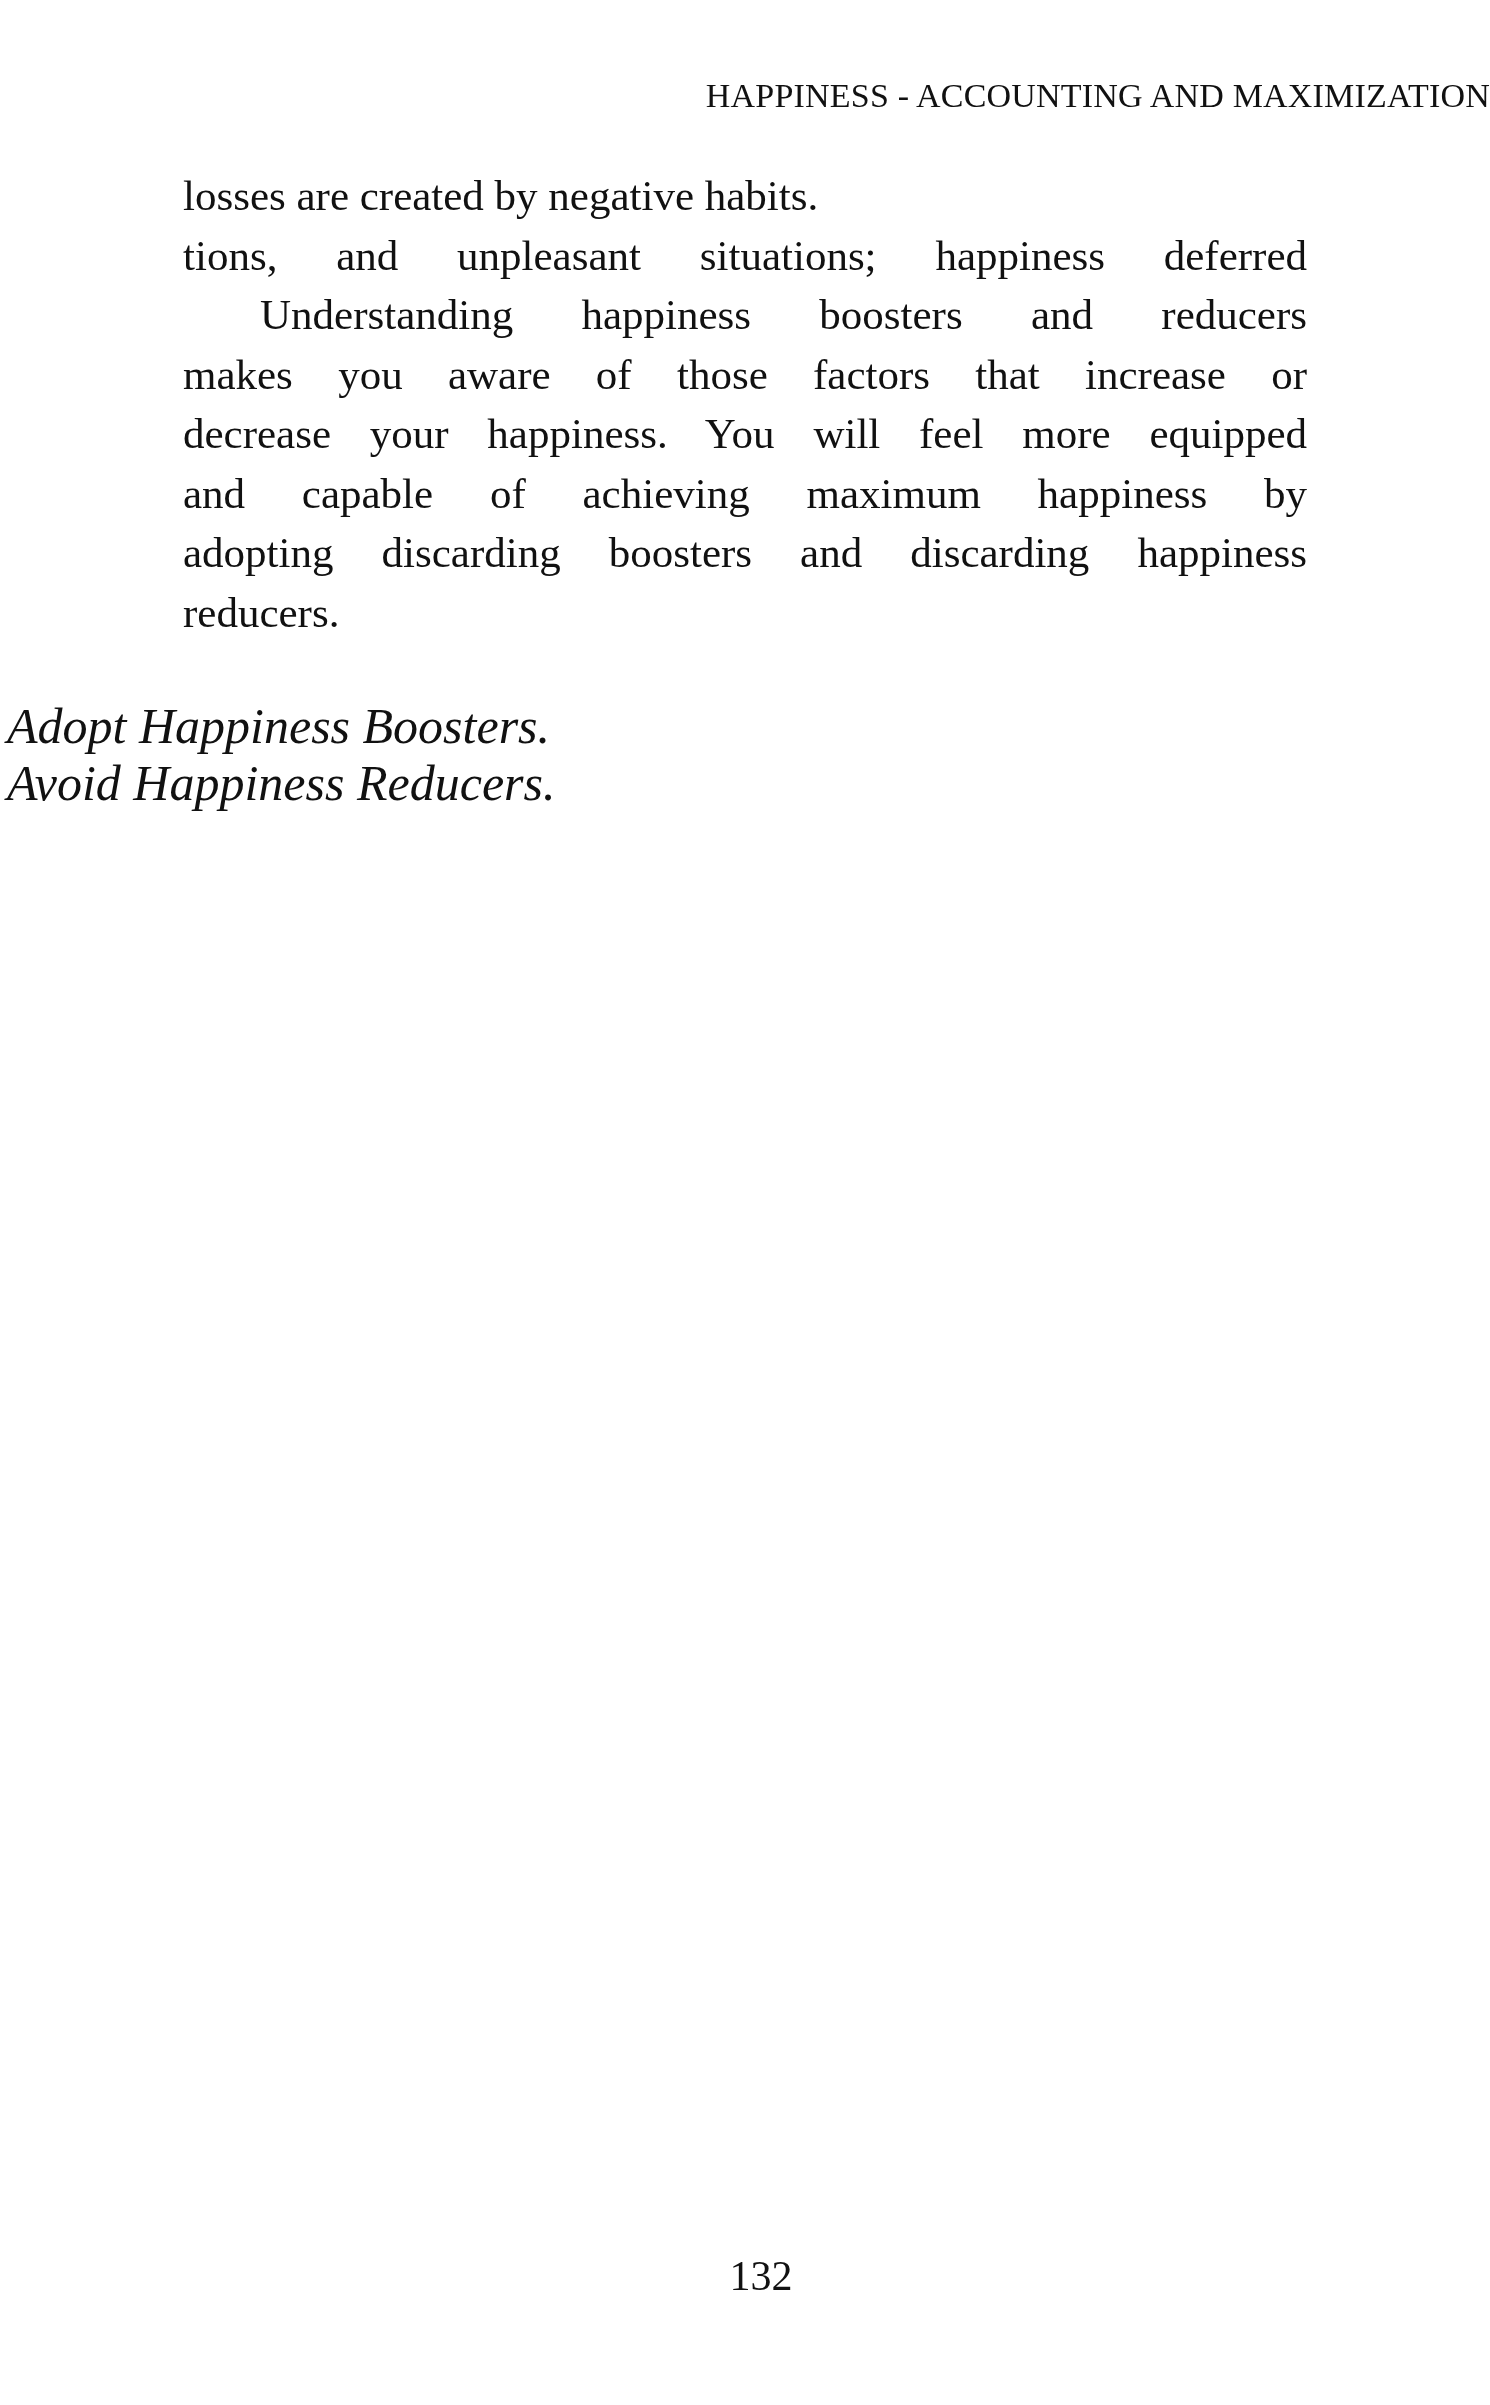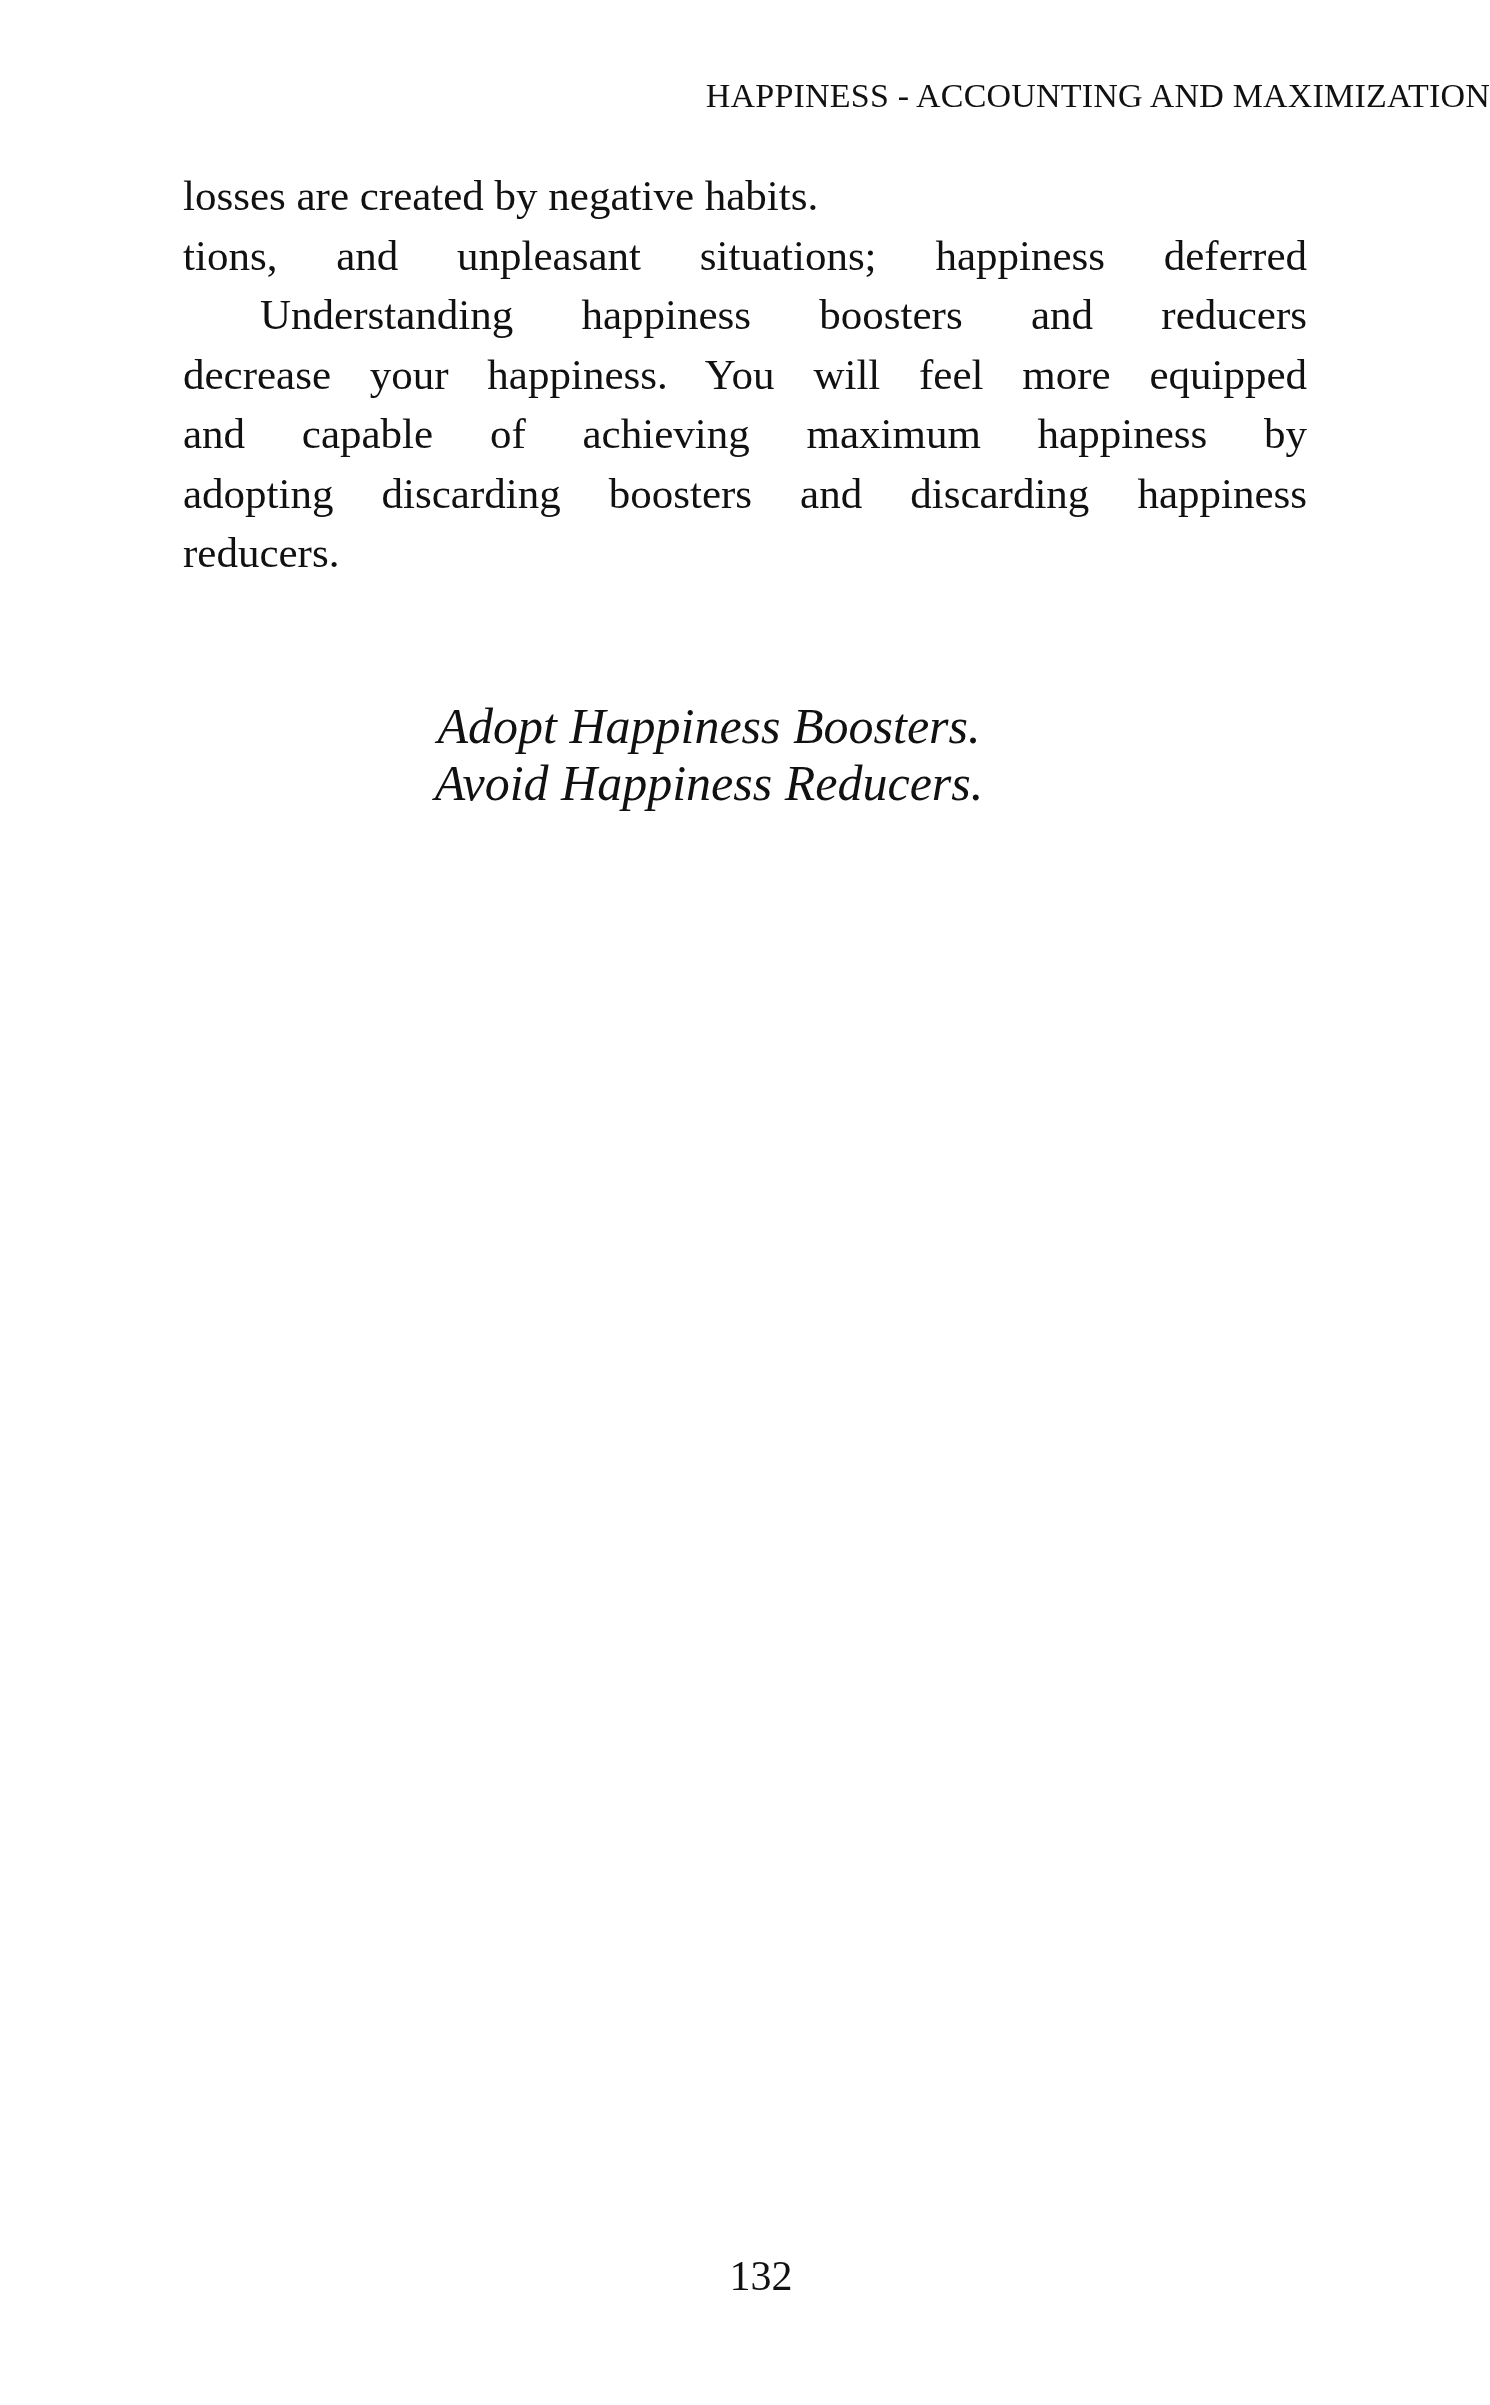--- a/index.html
+++ b/index.html
@@ -43,24 +43,24 @@
     .line.justify {
       text-align: justify;
       text-align-last: justify;
       white-space: normal;
     }
     .line.indent {
       padding-left: 77px;
     }
     .motto {
       position: absolute;
-      left: 13px;
+      left: 7px;
       width: 1392px;
       top: 698px;
-      text-align: center;
+      text-align: left;
       font-style: italic;
       font-size: 50px;
       line-height: 57px;
     }
     .motto-line {
       display: block;
       white-space: nowrap;
     }
     .page-number {
       position: absolute;
@@ -75,20 +75,21 @@
   </style>
 </head>
 <body>
 
 <div class="page-header">HAPPINESS - ACCOUNTING AND MAXIMIZATION</div>
 
 <div class="body-text">
   <div class="line">losses are created by negative habits.</div>
   <div class="line justify">tions, and unpleasant situations; happiness deferred</div>
   <div class="line justify indent">Understanding happiness boosters and reducers</div>
+  <div class="line justify">makes you aware of those factors that increase or</div>
   <div class="line justify">decrease your happiness. You will feel more equipped</div>
   <div class="line justify">and capable of achieving maximum happiness by</div>
   <div class="line justify">adopting discarding boosters and discarding happiness</div>
   <div class="line">reducers.</div>
 </div>
 
 <div class="motto">
   <span class="motto-line">Adopt Happiness Boosters.</span>
   <span class="motto-line">Avoid Happiness Reducers.</span>
 </div>

